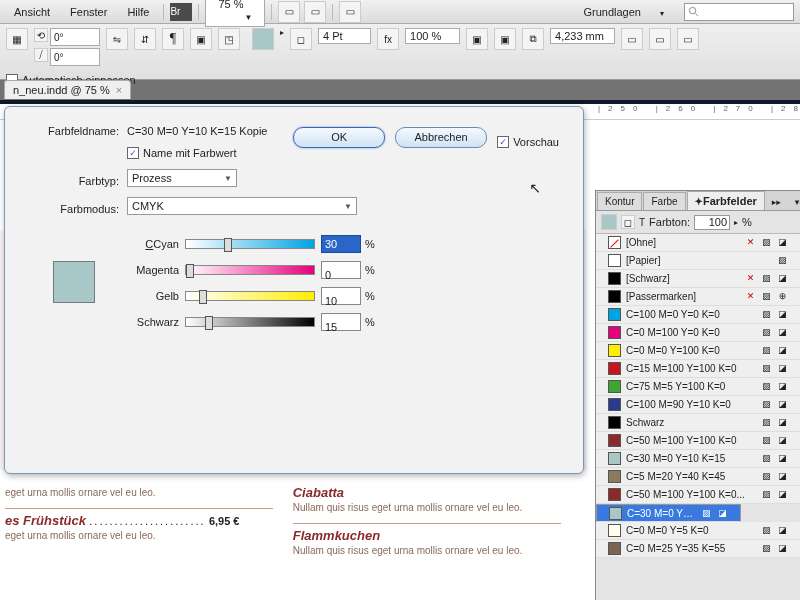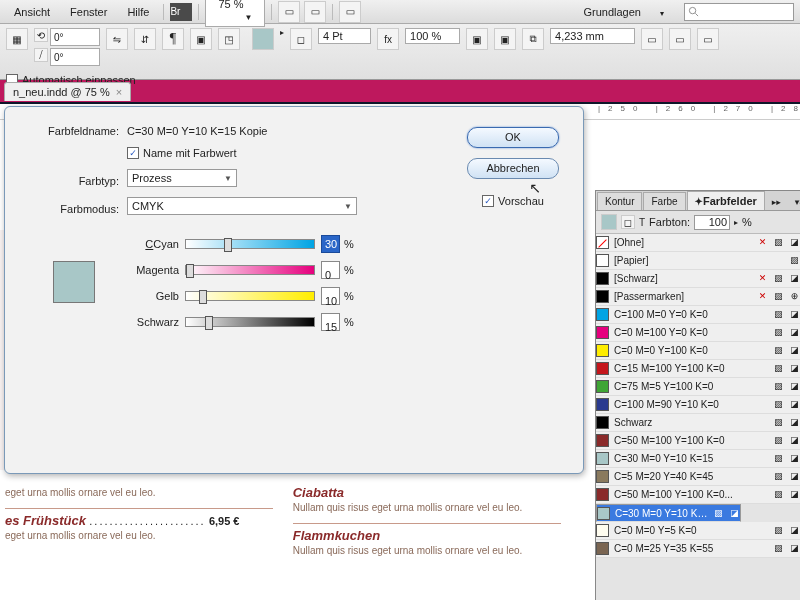--- a/index.html
+++ b/index.html
@@ -8,21 +8,21 @@
 .menubar span{padding:3px 8px}
 .menubar .sep{width:1px;height:16px;background:#bbb;margin:0 2px}
 .br-icon{background:#4a4a4a;color:#fff;width:22px;height:18px;text-align:left;line-height:18px;font-size:10px}
 .zoom-sel{padding:1px 4px;border:1px solid #aaa;background:#fff;width:60px}
 .basics{margin-left:auto;color:#2a5a9a;padding:2px 6px}
 .search{border:1px solid #999;background:#fff;width:110px;height:18px;display:flex;align-items:center;padding:0 3px}
 .search svg{width:11px;height:11px}
 .toolbar{height:56px;background:linear-gradient(#efefef,#e0e0e0);border-bottom:1px solid #999;display:flex;align-items:flex-start;padding:4px 6px;gap:6px;flex-wrap:wrap}
 .tool-ic{width:22px;height:22px;background:#f4f4f4;border:1px solid #ccc;display:inline-flex;align-items:center;justify-content:center;font-size:10px}
 .deg{border:1px solid #aaa;background:#fff;width:50px;height:18px;font-size:10px;padding:0 3px}
-.tabbar{height:24px;background:#be185d;display:flex;align-items:center;border-bottom:2px solid #0f172a}
+.tabbar{height:24px;background:#737373;display:flex;align-items:flex-start;border-bottom:4px solid #0f172a}
 .tab{background:#efefef;border:1px solid #aaa;border-bottom:none;padding:3px 8px;margin-left:4px;border-radius:3px 3px 0 0;display:flex;gap:6px}
 .tab .x{color:#888}
 .ruler{height:16px;background:#fff;border-bottom:1px solid #ccc;font-size:8px;color:#666;padding-left:10px;letter-spacing:8px;overflow:hidden;white-space:nowrap}
 .canvas{position:absolute;left:0;top:120px;right:0;bottom:0;background:#fff}
 .doc-area{position:absolute;left:0;top:0;width:590px;bottom:0;overflow:hidden}
 .doc{position:absolute;left:-10px;top:355px;width:600px;padding:10px 15px;font-family:Georgia,serif}
 .menu-col{display:inline-block;vertical-align:top;width:47%}
 .dish-title{font-style:italic;font-weight:bold;color:#8a2a2a;font-size:13px}
 .dish-line{color:#8a2a2a;font-size:12px}
 .dots{letter-spacing:2px}
@@ -34,38 +34,38 @@
 .row{display:flex;align-items:flex-end;margin-bottom:10px}
 .lbl{width:100px;text-align:right;padding-right:8px}
 .sel{border:1px solid #999;background:#fff;width:145px;height:18px;padding:0 4px;display:flex;align-items:center;justify-content:space-between}
 .sel .arr{font-size:8px;color:#555}
 .sliders{margin-top:20px;margin-left:10px}
 .swatch-preview{width:42px;height:42px;background:#a8c7c7;border:1px solid #777;position:absolute;left:48px;top:154px}
 .slider-row{display:flex;align-items:center;margin-bottom:8px;margin-left:88px}
 .slider-row .sl{width:60px;text-align:right;padding-right:6px}
 .track{width:130px;height:10px;border:1px solid #888;position:relative;margin-right:6px}
 .thumb{position:absolute;top:-2px;width:8px;height:14px;background:#ddd;border:1px solid #555}
-.valbox{width:19px;height:18px;border:1px solid #888;background:#fff;text-align:left;padding:7px 3px}
+.valbox{width:40px;height:18px;border:1px solid #888;background:#fff;text-align:left;padding:7px 3px}
 .valbox.sel{background:#2a66c8;color:#fff;border:1px solid #1a4a9a}
 .pct{margin-left:4px}
-.btns{position:absolute;right:24px;top:20px;display:flex;flex-direction:column;gap:10px;align-items:center}
+.btns{position:absolute;right:24px;top:20px;display:flex;gap:10px;align-items:flex-end}
 .btn{width:92px;height:21px;border:1px solid #6a8ab0;border-radius:10px;background:linear-gradient(#f4f9ff,#d0e2f4);text-align:center;line-height:19px}
 .btn.def{border:1.5px solid #3a6ab0;box-shadow:0 0 2px #5a8ad0}
 .chk{display:flex;align-items:center;gap:4px}
 .chk .box{width:12px;height:12px;border:1px solid #666;background:#fff;display:flex;align-items:center;justify-content:center;font-size:9px;color:#2a5ac0}
 .cursor{position:absolute;right:42px;top:73px;font-size:14px;pointer-events:none}
 .panel{position:absolute;right:0;top:190px;width:205px;bottom:0;background:#e4e4e4;border-left:1px solid #888;border-top:1px solid #888}
 .ptabs{display:flex;background:#d4d4d4;border-bottom:1px solid #999;height:20px;align-items:flex-end}
 .ptab{padding:3px 7px;font-size:10px;border:1px solid #aaa;border-bottom:none;background:#ddd;margin-left:1px}
 .ptab.act{background:#eee;font-weight:bold}
 .ptab.ic{margin-left:auto;border:none;background:none;font-size:9px}
 .ptoolbar{display:flex;align-items:center;gap:4px;padding:3px 5px;border-bottom:1px solid #bbb;font-size:10px}
 .tint{border:1px solid #999;background:#fff;width:36px;height:15px;text-align:right;padding:0 2px}
 .sw-list{overflow:auto;height:calc(100% - 44px)}
-.sw-row{display:flex;align-items:center;padding:2px 0;height:18px;gap:5px;border-bottom:1px solid #ddd;background:#efefef}
+.sw-row{display:flex;align-items:center;padding:2px 12px;height:18px;gap:5px;border-bottom:1px solid #ddd;background:#efefef}
 .sw-row.sel{background:#3a7ae0;color:#fff}
 .sw-row.sel span{color:#fff}
 .sw-chip{width:13px;height:13px;border:1px solid #555;flex-shrink:0}
 .sw-name{flex:1;font-size:10px;white-space:nowrap;overflow:hidden;text-overflow:ellipsis}
 .sw-ic{width:11px;height:11px;flex-shrink:0;font-size:9px;text-align:center}
 .none-chip{background:#fff;position:relative}
 .none-chip::after{content:"";position:absolute;left:0;right:0;top:50%;border-top:1.5px solid red;transform:rotate(-45deg)}
 u{text-decoration:underline}
 </style>
 </head>
@@ -113,21 +113,21 @@
   <div class="sep" style="height:40px"></div>
   <div class="tool-ic" style="background:#a8c7c7"></div>
   <span style="font-size:8px">▸</span>
   <div class="tool-ic">◻</div>
   <div class="zoom-sel" style="width:53px"><span>4 Pt</span></div>
   <div class="tool-ic">fx</div>
   <div class="zoom-sel" style="width:55px"><span>100 %</span></div>
   <div class="tool-ic">▣</div>
   <div class="tool-ic">▣</div>
   <div class="tool-ic">⧉</div>
-  <div class="zoom-sel" style="width:85px"><span>4,233 mm</span></div>
+  <div class="zoom-sel" style="width:65px"><span>4,233 mm</span></div>
   <div class="tool-ic">▭</div>
   <div class="tool-ic">▭</div>
   <div class="tool-ic">▭</div>
   <div class="chk">
       <div class="box"></div>
       <span>Automatisch einpassen</span>
     </div>
 </div>
 
 <div class="tabbar">

